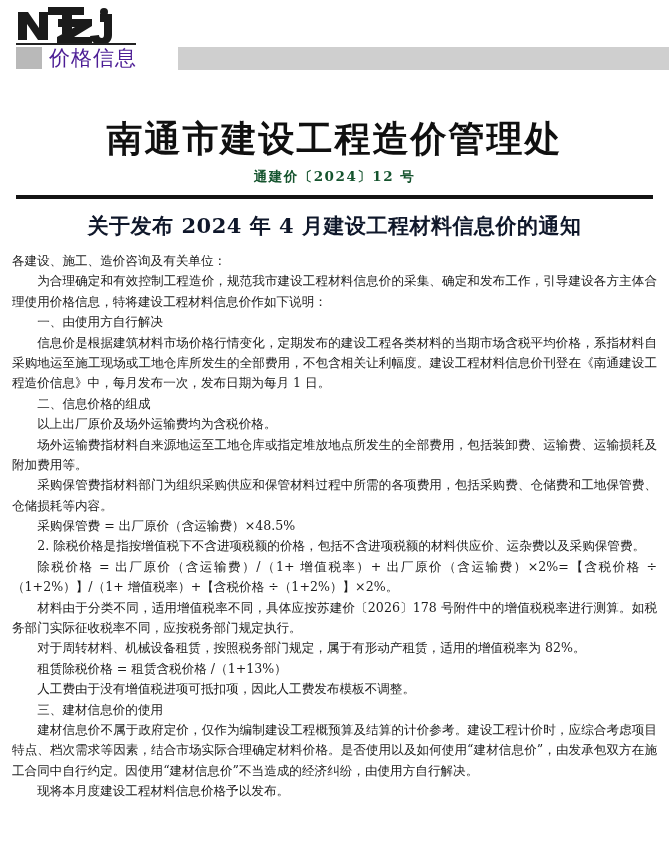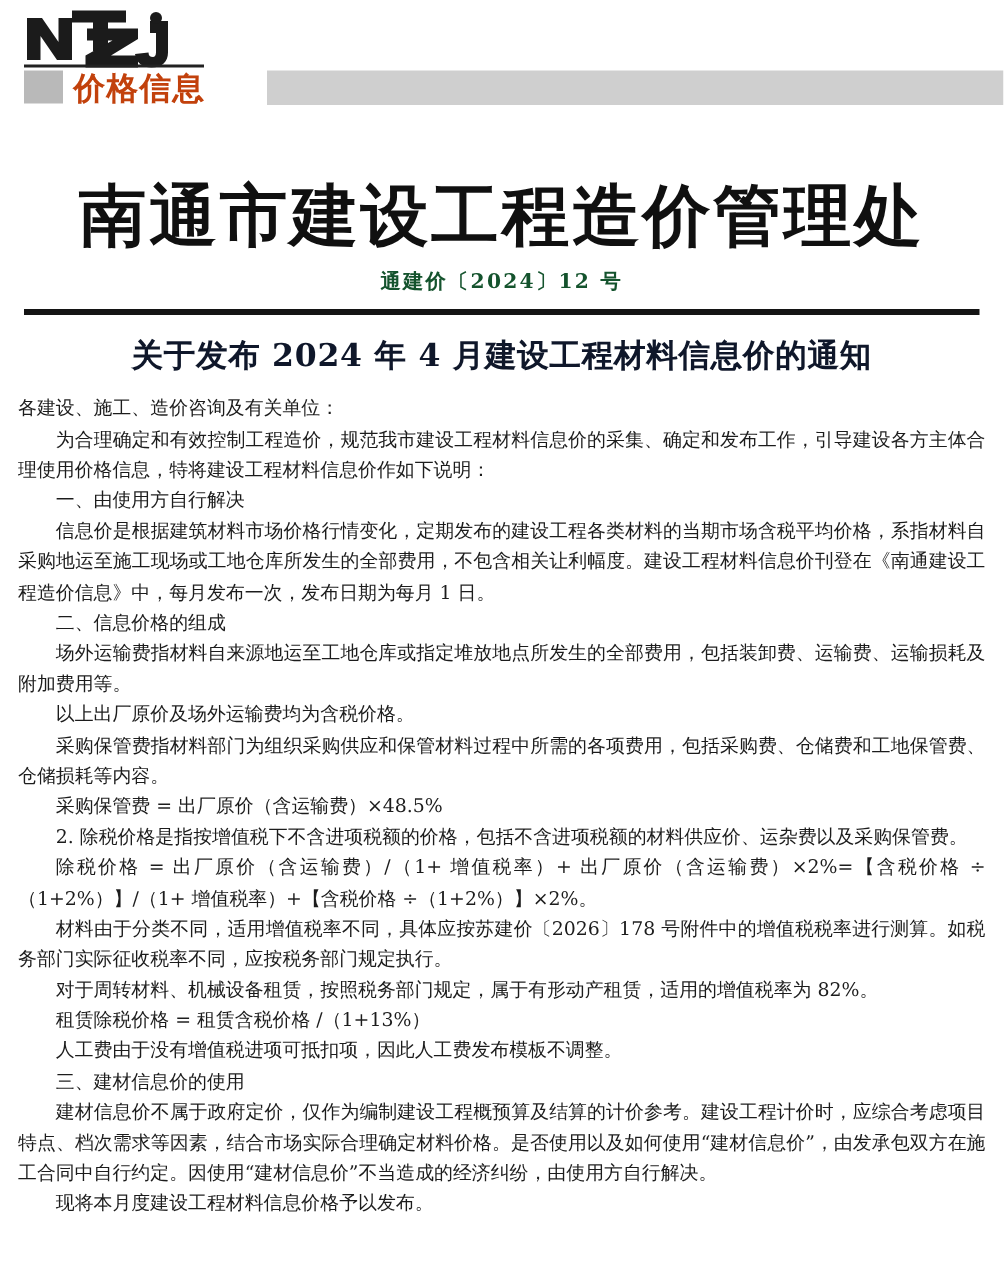--- a/index.html
+++ b/index.html
@@ -52,44 +52,43 @@
   .brand-swatch {
     width: 26px;
     height: 22px;
     background: #b9b9b9;
     display: block;
   }
   .brand-text {
     font-family: "DejaVu Serif", "Liberation Serif", serif;
     font-size: 21px;
     letter-spacing: 1px;
-    color: #c2410c;
+    color: #4c1d95;
     line-height: 1;
     white-space: nowrap;
-    font-weight: bold;
   }
 
   .masthead-bar {
     position: absolute;
     left: 178px;
     top: 47px;
     right: 0;
     height: 23px;
     background: #cfcfcf;
   }
 
   
   .title-block {
     margin-top: 16px;
     text-align: center;
   }
   .org-title {
     font-family: "DejaVu Serif", "Liberation Serif", serif;
     font-weight: bold;
-    font-size: 45px;
+    font-size: 36px;
     letter-spacing: 2px;
     color: #101010;
     line-height: 1.25;
     white-space: nowrap;
   }
   .doc-number {
     margin-top: 7px;
     font-size: 13.5px;
     letter-spacing: 1.5px;
     font-weight: bold;
@@ -168,22 +167,22 @@
 <div class="notice-heading">关于发布 2024 年 4 月建设工程材料信息价的通知</div>
 
 <div class="body-copy">
   <p class="p-flush">各建设、施工、造价咨询及有关单位：</p>
   <p class="p-indent">为合理确定和有效控制工程造价，规范我市建设工程材料信息价的采集、确定和发布工作，引导建设各方主体合理使用价格信息，特将建设工程材料信息价作如下说明：</p>
 
   <p class="p-indent">一、由使用方自行解决</p>
   <p class="p-indent">信息价是根据建筑材料市场价格行情变化，定期发布的建设工程各类材料的当期市场含税平均价格，系指材料自采购地运至施工现场或工地仓库所发生的全部费用，不包含相关让利幅度。建设工程材料信息价刊登在《南通建设工程造价信息》中，每月发布一次，发布日期为每月 1 日。</p>
 
   <p class="p-indent">二、信息价格的组成</p>
+  <p class="p-indent">以上出厂原价及场外运输费均为含税价格。</p>
   <p class="p-indent">场外运输费指材料自来源地运至工地仓库或指定堆放地点所发生的全部费用，包括装卸费、运输费、运输损耗及附加费用等。</p>
-  <p class="p-indent">以上出厂原价及场外运输费均为含税价格。</p>
   <p class="p-indent">采购保管费指材料部门为组织采购供应和保管材料过程中所需的各项费用，包括采购费、仓储费和工地保管费、仓储损耗等内容。</p>
   <p class="p-indent">采购保管费 = 出厂原价（含运输费）×48.5%</p>
   <p class="p-indent">2. 除税价格是指按增值税下不含进项税额的价格，包括不含进项税额的材料供应价、运杂费以及采购保管费。</p>
   <p class="p-indent">除税价格 = 出厂原价（含运输费）/（1+ 增值税率）+ 出厂原价（含运输费）×2%=【含税价格 ÷（1+2%）】/（1+ 增值税率）+【含税价格 ÷（1+2%）】×2%。</p>
   <p class="p-indent">材料由于分类不同，适用增值税率不同，具体应按苏建价〔2026〕178 号附件中的增值税税率进行测算。如税务部门实际征收税率不同，应按税务部门规定执行。</p>
   <p class="p-indent">对于周转材料、机械设备租赁，按照税务部门规定，属于有形动产租赁，适用的增值税率为 82%。</p>
   <p class="p-indent">租赁除税价格 = 租赁含税价格 /（1+13%）</p>
   <p class="p-indent">人工费由于没有增值税进项可抵扣项，因此人工费发布模板不调整。</p>
 
   <p class="p-indent">三、建材信息价的使用</p>

